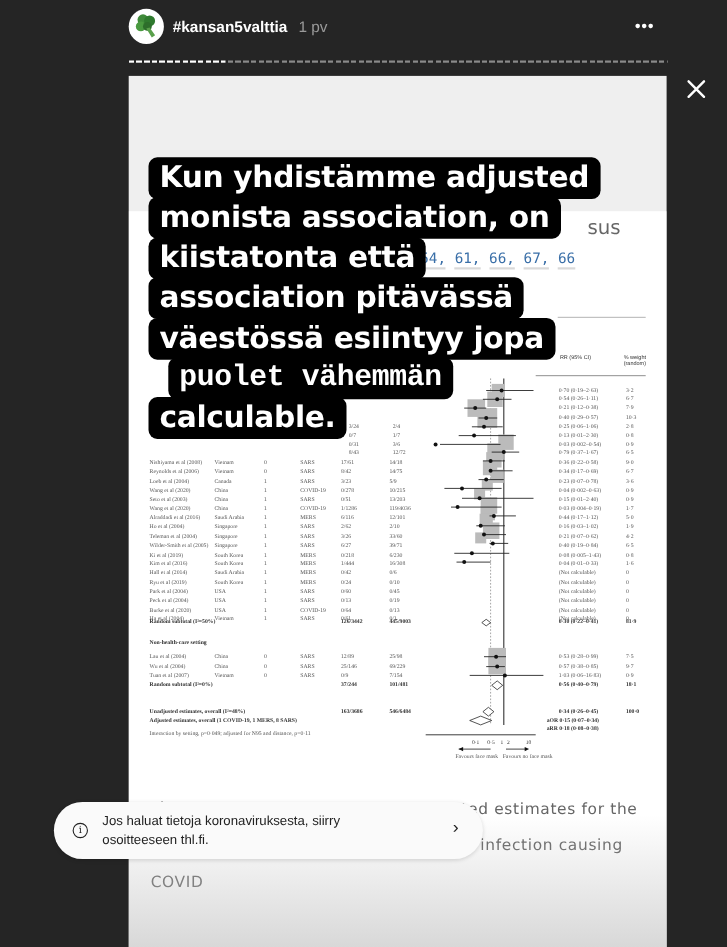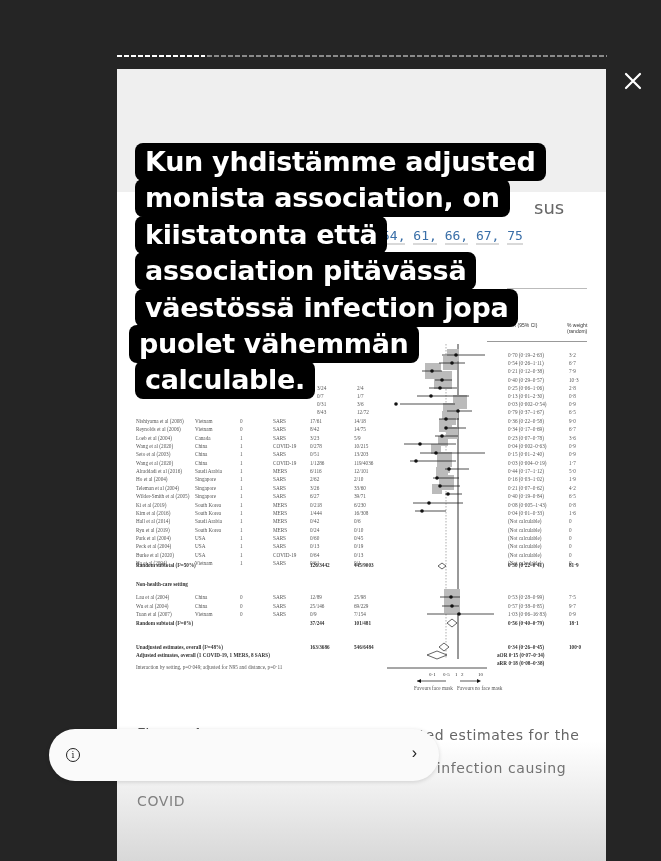--- a/index.html
+++ b/index.html
@@ -32,40 +32,55 @@
   .notice { position: absolute; left: 49px; top: 729px; width: 390px; height: 52px; background: #fafafa; border-radius: 26px; box-shadow: 0 1px 4px rgba(0,0,0,0.15); display: flex; align-items: center; cursor: pointer; }
   .notice .info { margin-left: 17px; width: 14px; height: 14px; border: 1.3px solid #222; border-radius: 50%; font-size: 9px; display: flex; align-items: center; justify-content: center; color: #222; font-family: "DejaVu Serif", serif; }
   .notice .txt { margin-left: 13px; font-size: 12px; color: #222; line-height: 17px; width: 280px; }
   .notice .chev { position: absolute; right: 22px; top: 15px; font-size: 16px; color: #222; }
 </style>
 </head>
 <body>
 
 <div class="page">
 
+  <div class="header">
+    <div class="avatar">
+      <svg width="30" height="30" viewBox="0 0 30 30">
+        <circle cx="15" cy="15" r="15" fill="#fff"></circle>
+        <circle cx="12" cy="9" r="5" fill="#3f8a3a"></circle>
+        <circle cx="18" cy="10" r="5" fill="#2f7a2e"></circle>
+        <circle cx="10" cy="15" r="4.5" fill="#4a9a40"></circle>
+        <circle cx="16" cy="15" r="4" fill="#2d6e2b"></circle>
+        <path d="M15 17 L20 25 L23 23 L18 16 Z" fill="#5aa04b"></path>
+      </svg>
+    </div>
+    <span class="username">#kansan5valttia</span>
+    <span class="time">1 pv</span>
+    <span class="more">•••</span>
+  </div>
 
   <div class="progress">
     <div class="seg-active"></div>
     <div class="seg-rest"></div>
   </div>
 
   <svg class="close" viewBox="0 0 22 22">
     <path d="M4 4 L18 18 M18 4 L4 18" stroke="#fff" stroke-width="2.2" stroke-linecap="round"></path>
   </svg>
 
   <div class="story">
     <div class="doc"></div>
 
     <span class="doc-title-frag">sus</span>
     <div class="refs">
       <span>54,</span>
       <span>61,</span>
       <span>66,</span>
       <span>67,</span>
-      <span>75</span>
+      <span>66</span>
     </div>
     <div class="hr-line"></div>
 
     <span class="col-head" style="left:392px;top:253px;">RR (95% CI)</span>
     <span class="col-head" style="left:450px;top:253px;width:30px;">% weight (random)</span>
     <div class="head-rule"></div>
 
     <svg class="plot" width="489" height="792" viewBox="0 0 489 792">
 
       <line x1="341" y1="275" x2="341" y2="590" stroke="#333" stroke-width="1"></line>
@@ -397,25 +412,26 @@
       <div><b>Figure 4</b> <span>Forest plot showing unadjusted estimates for the</span></div>
       <div>association of face mask use with viral infection causing</div>
       <div>COVID</div>
     </div>
 
     <div>
       <div class="cap-line" style="left:18px;top:74px;">Kun yhdistämme adjusted</div>
       <div class="cap-line" style="left:18px;top:110px;">monista association, on</div>
       <div class="cap-line" style="left:18px;top:147px;">kiistatonta että</div>
       <div class="cap-line" style="left:18px;top:183px;">association pitävässä</div>
-      <div class="cap-line" style="left:18px;top:220px;">väestössä infection jopa</div>
-      <div class="cap-line" style="left:12px;top:256px;">puolet vähemmän</div>
+      <div class="cap-line" style="left:18px;top:220px;">väestössä esiintyy jopa</div>
+      <div class="cap-line" style="left:36px;top:256px;font-family:Liberation Mono, monospace;">puolet vähemmän</div>
       <div class="cap-line" style="left:18px;top:292px;">calculable.</div>
     </div>
 
     <div class="bottom-shade"></div>
   </div>
 
   <div class="notice">
     <span class="info">i</span>
+    <span class="txt">Jos haluat tietoja koronaviruksesta, siirry osoitteeseen thl.fi.</span>
     <span class="chev">›</span>
   </div>
 </div>
 
 </body></html>

